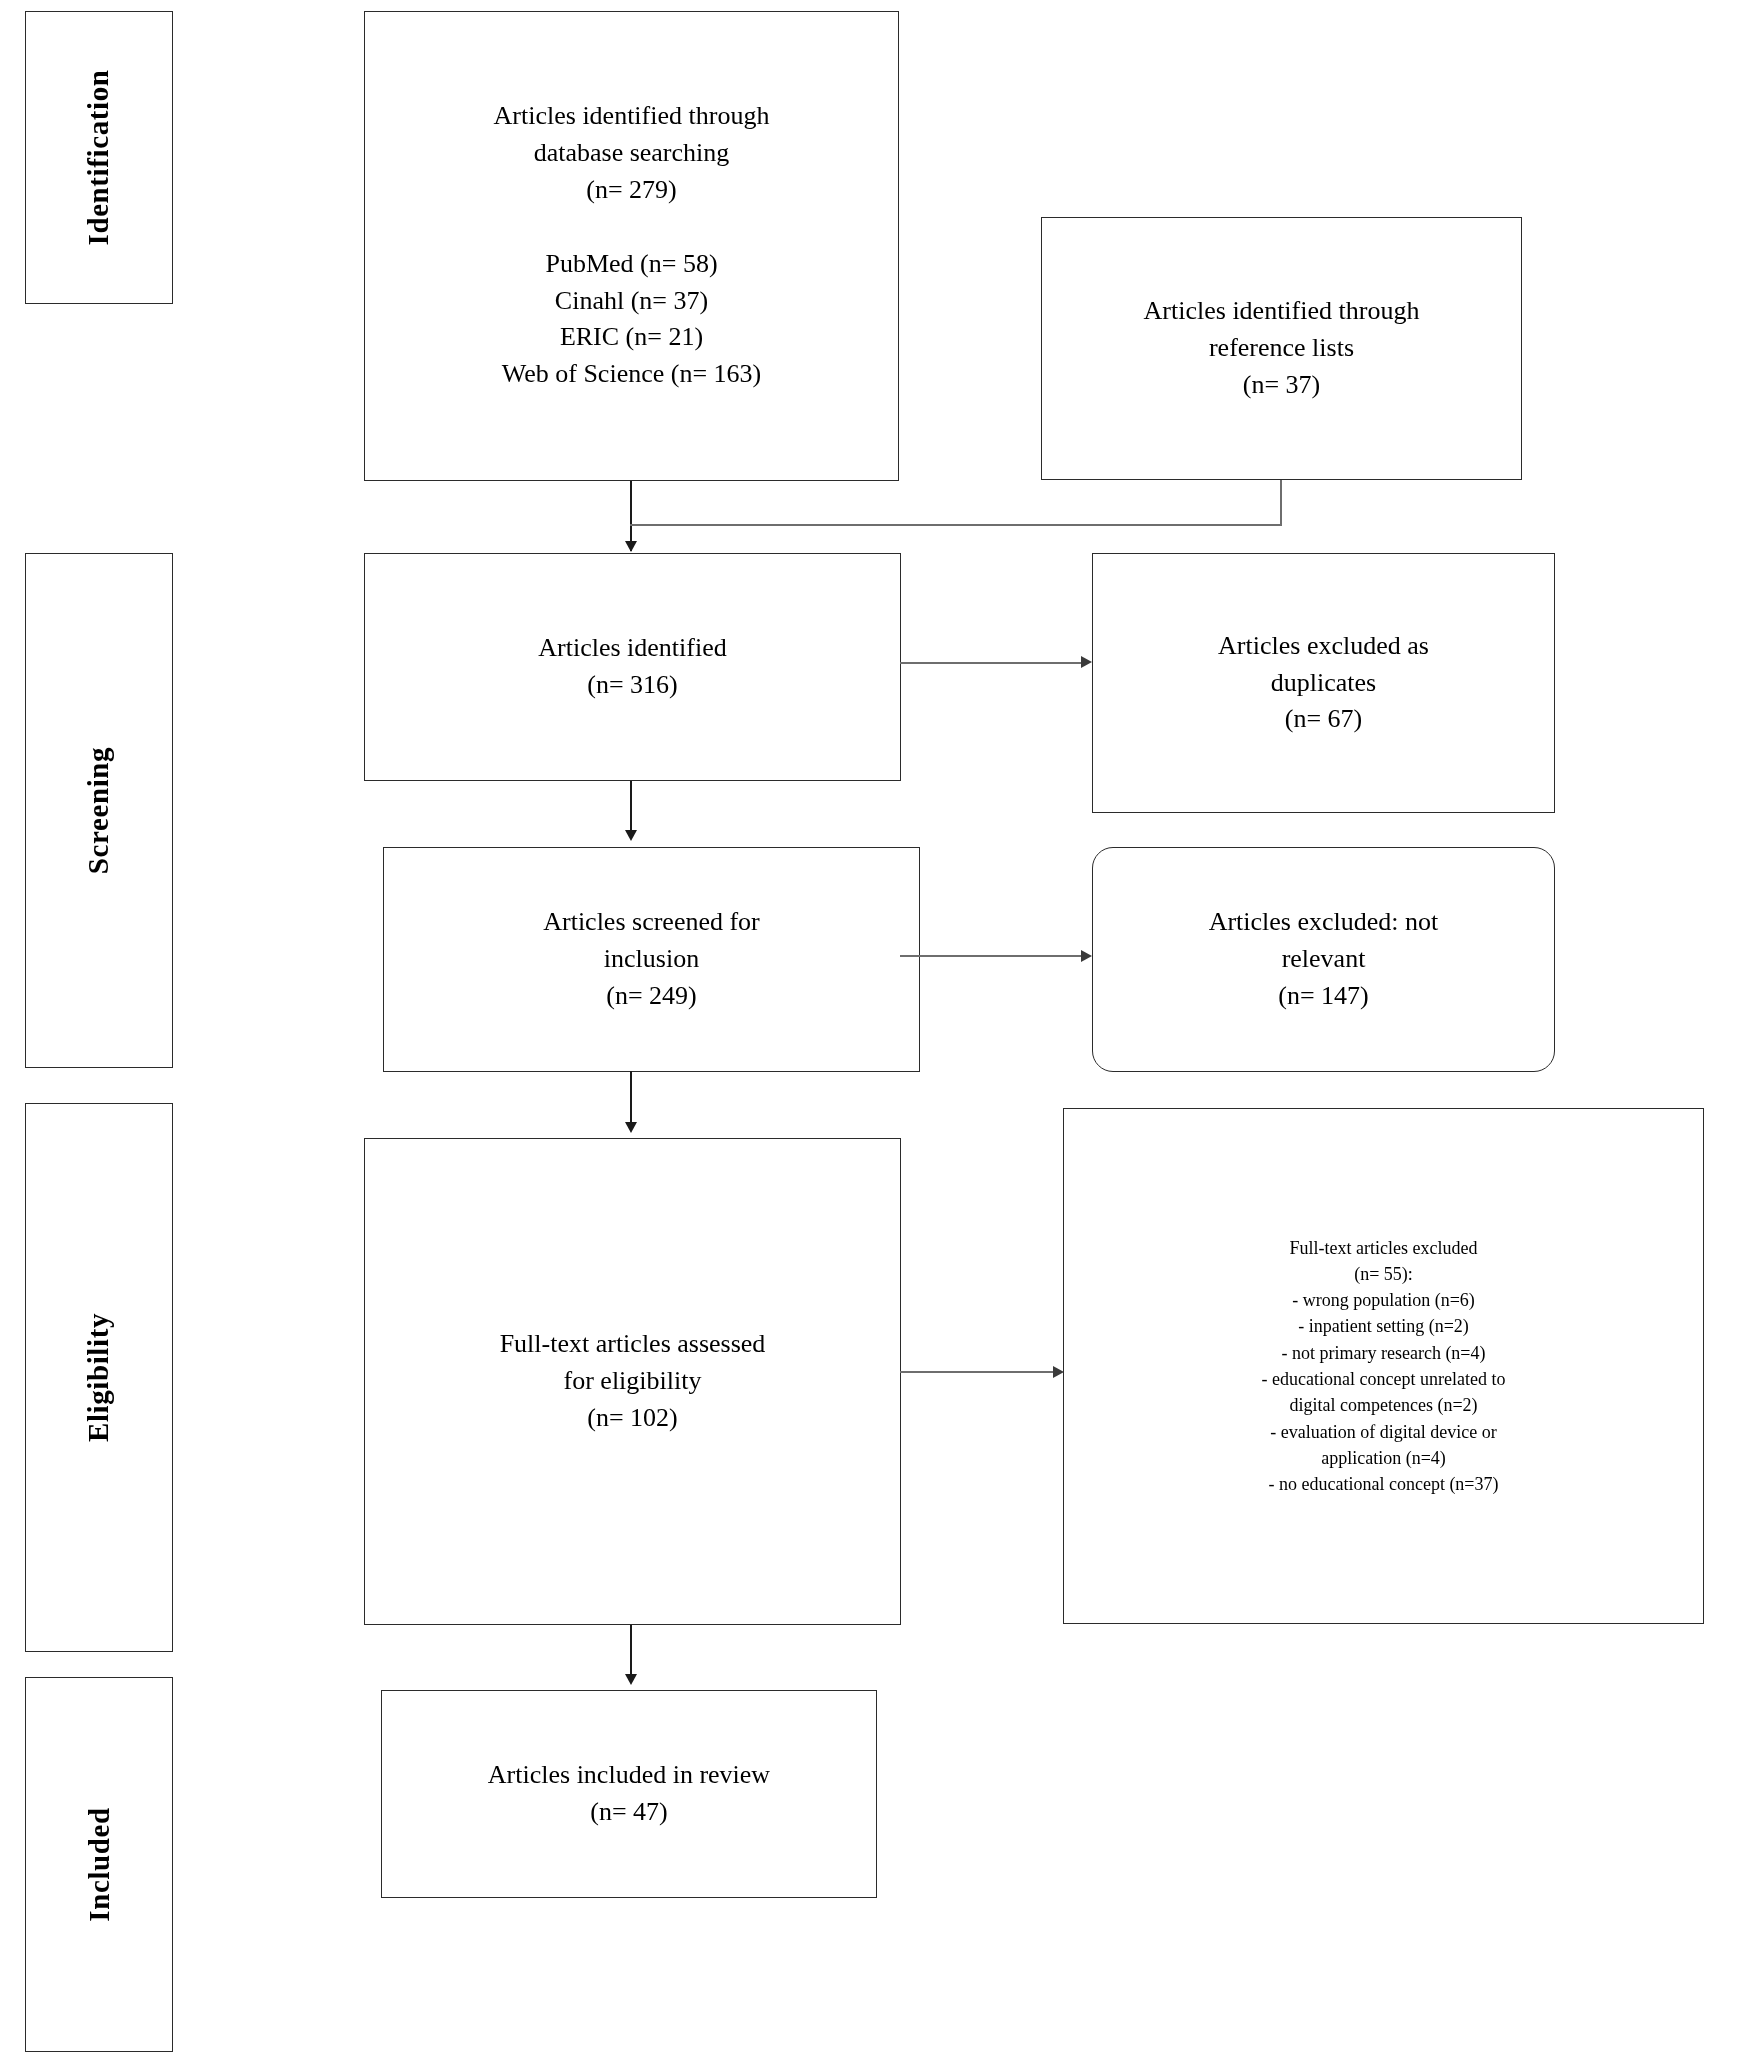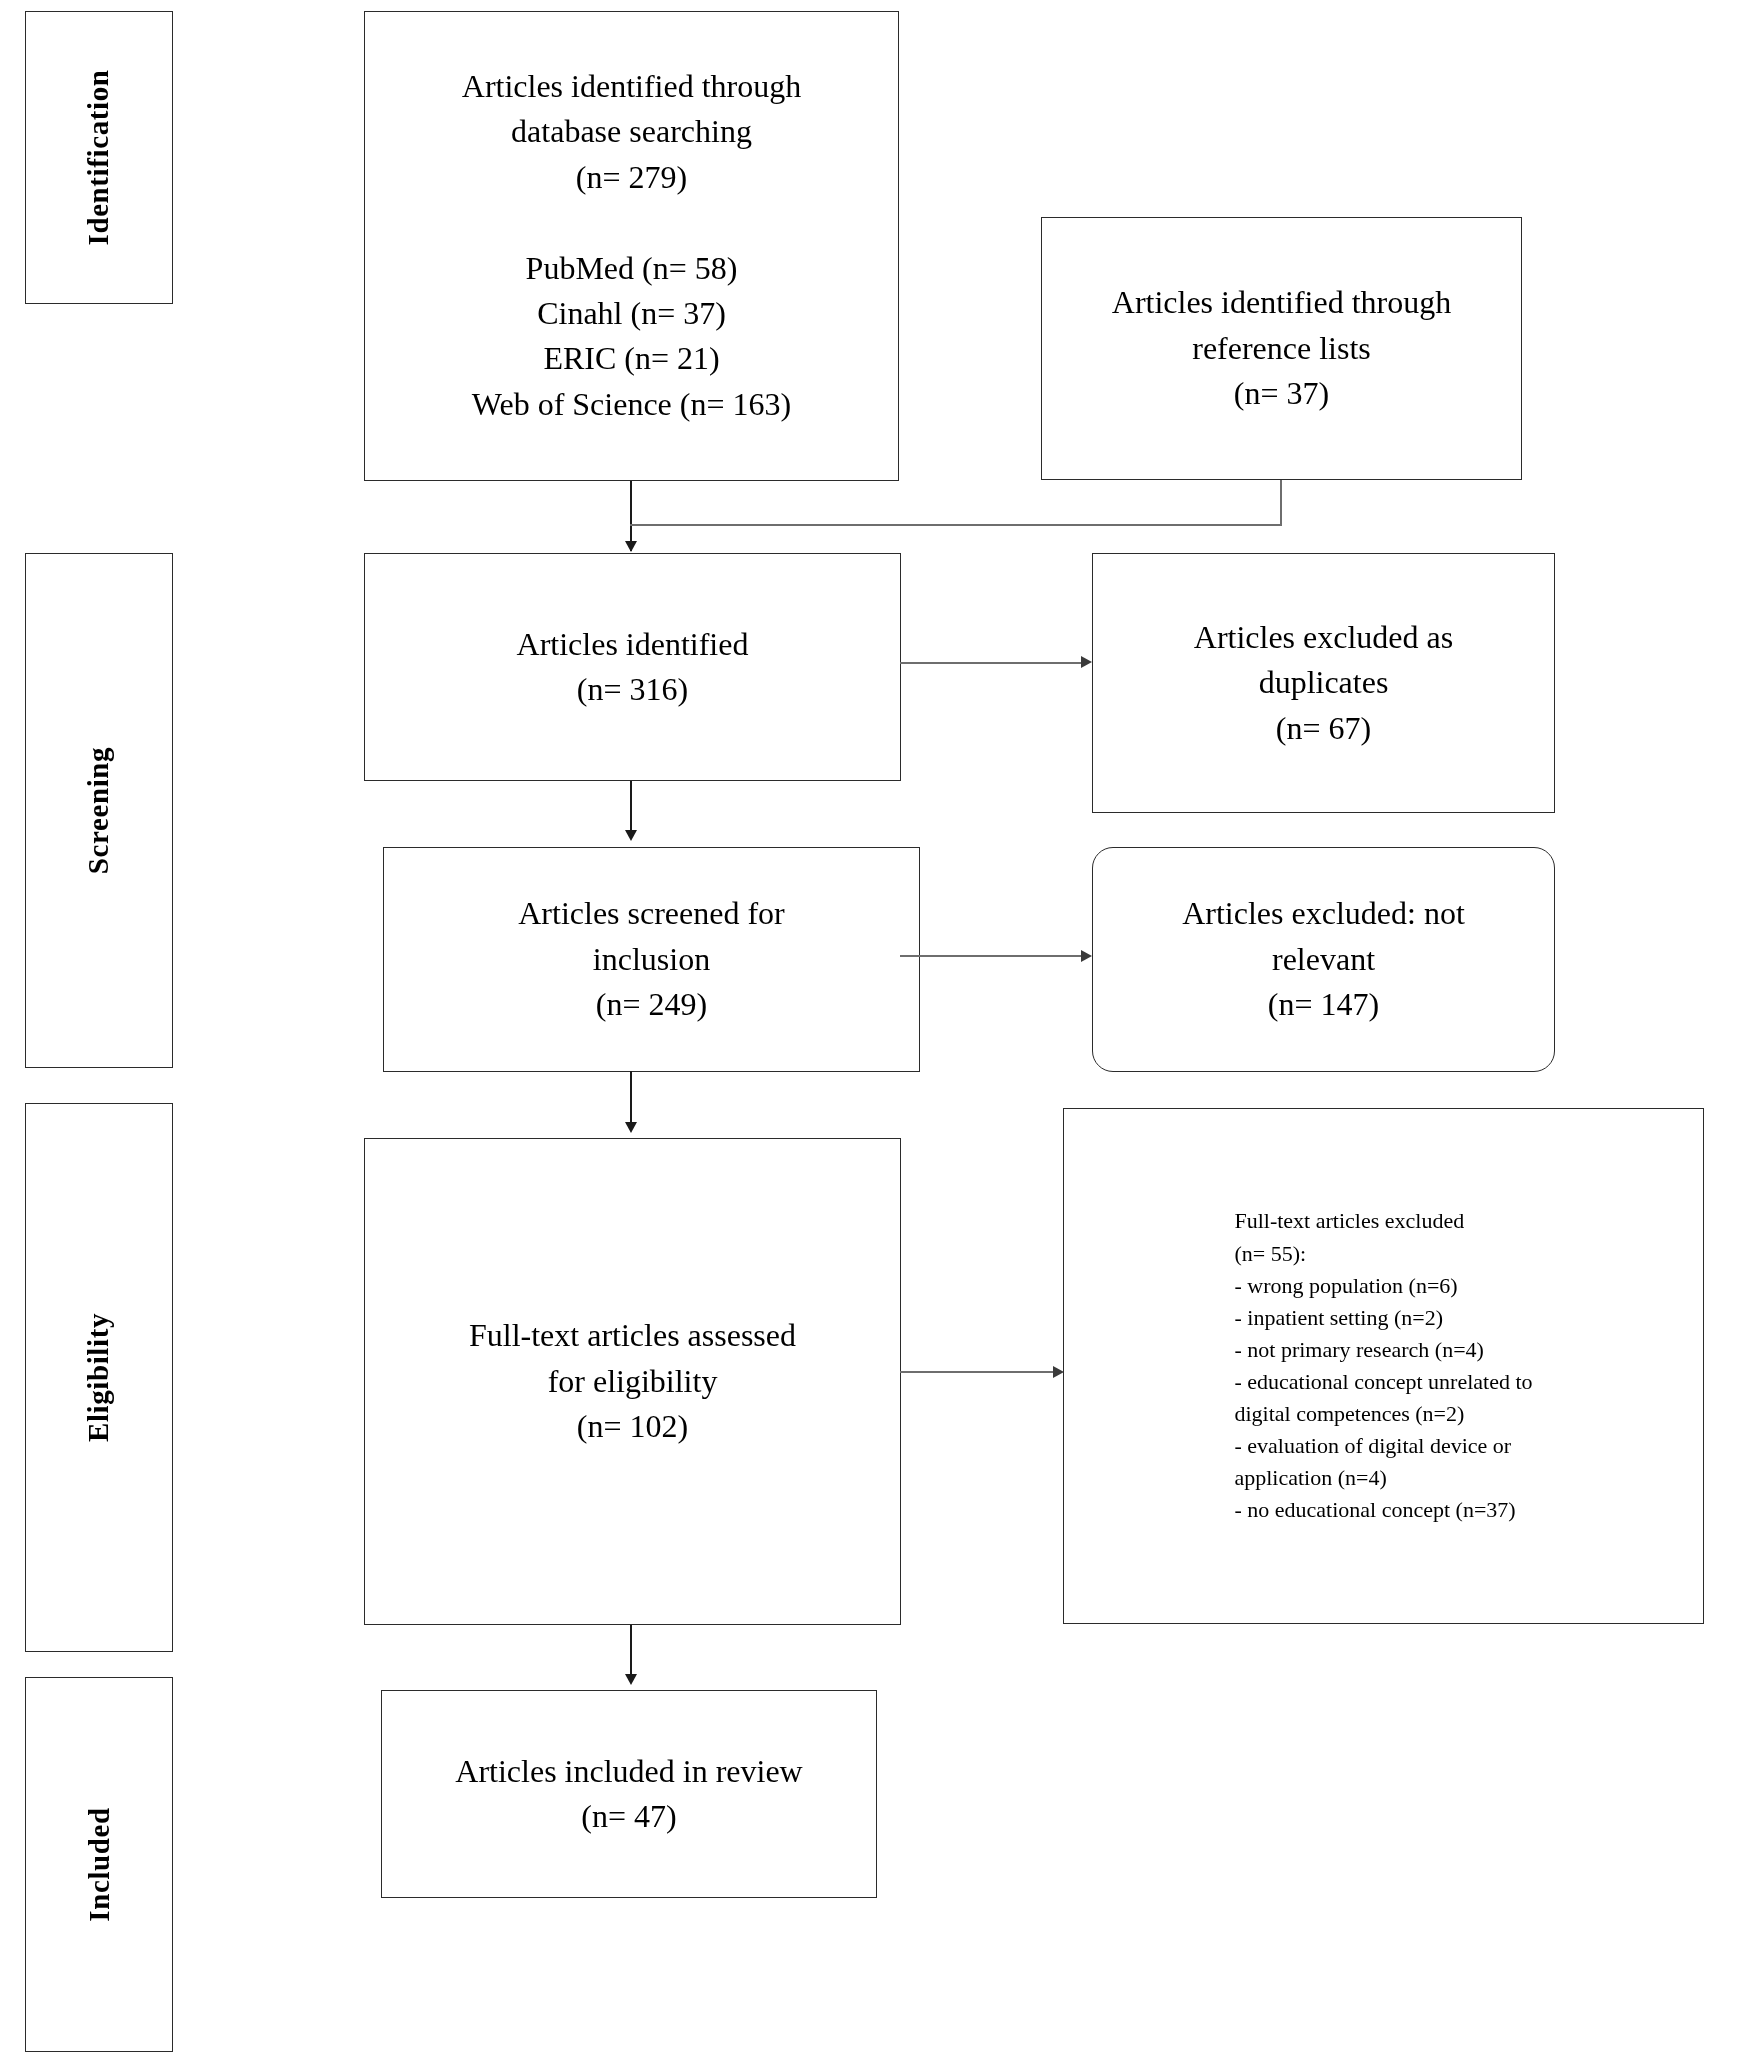--- a/index.html
+++ b/index.html
@@ -28,21 +28,21 @@
   .box::after{
     content:"";
     position:absolute;
     left:2.3px; top:2.3px; right:-2.9px; bottom:-2.9px;
     border-right:2.9px solid #9a9a9a;
     border-bottom:2.9px solid #9a9a9a;
     pointer-events:none;
     z-index:-1;
   }
   .box .txt{
-    font-size:32px;
+    font-size:26px;
     line-height:1.42;
     padding:0 15.3px;
     white-space:pre-line;
   }
   
   .stage{
     position:absolute;
     box-sizing:border-box;
     border:1.8px solid #2b2b2b;
     background:#ffffff;
@@ -77,23 +77,23 @@
     border-top:11.7px solid #1a1a1a;
   }
   .arrow-right{
     position:absolute;
     width:0;height:0;
     border-top:6.5px solid transparent;
     border-bottom:6.5px solid transparent;
     border-left:11.7px solid #3a3a3a;
   }
   .excl-list{
-    font-size:22px;
+    font-size:18px;
     line-height:1.46;
-    text-align:left;
+    text-align:center;
     padding:0 17.6px;
     white-space:pre-line;
   }
 </style>
 </head>
 <body>
 
 <div id="canvas">
 
   <div class="stage" style="left:25px; top:10.6px; width:148px; height:293px;">

